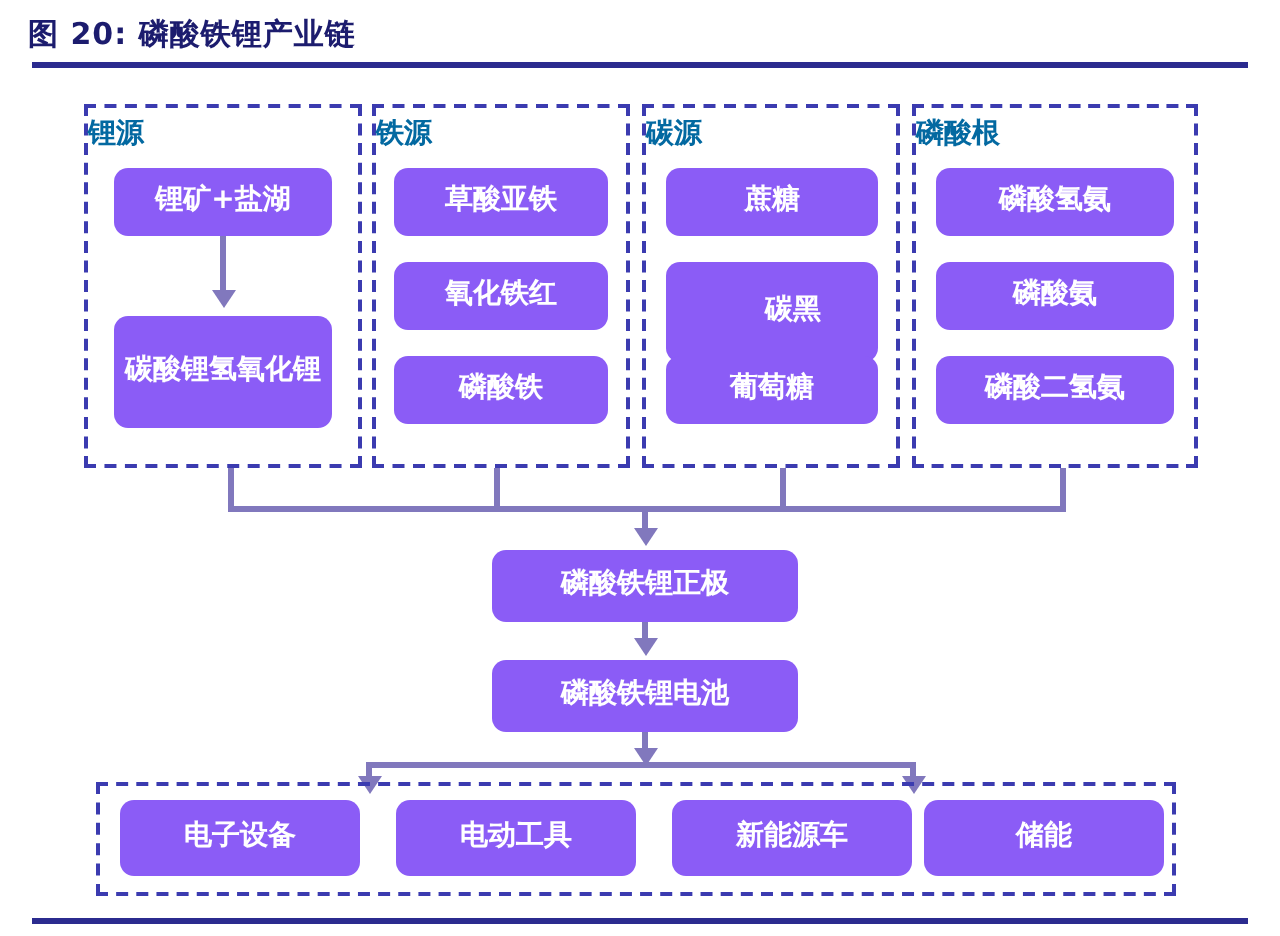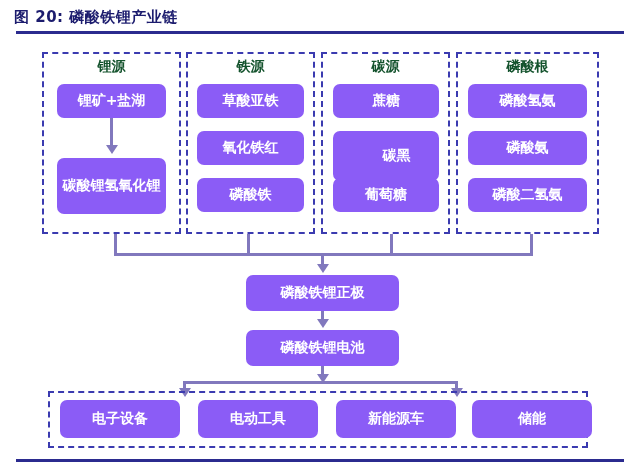--- a/index.html
+++ b/index.html
@@ -48,24 +48,24 @@
     position: absolute;
     border: 2.5px dashed #3b3bb0;
     box-sizing: border-box;
     background: transparent;
   }
   .group-title {
     position: absolute;
     left: 0;
     right: 0;
     top: 4px;
-    text-align: center;
+    text-align: left;
     font-size: 14px;
     font-weight: bold;
-    color: #14532d;
+    color: #0369a1;
     white-space: nowrap;
   }
 
   
   .node {
     position: absolute;
     background: #8b5cf6;
     border-radius: 7px;
     color: #ffffff;
     font-size: 14px;
@@ -158,13 +158,13 @@
 <div class="conn-h" style="left:183px; top:381px; width:275px;"></div>
 <div class="conn-v" style="left:183px; top:381px; height:10px;"></div>
 <div class="arrow-down" style="left:178.5px; top:388px;"></div>
 <div class="conn-v" style="left:455px; top:381px; height:10px;"></div>
 <div class="arrow-down" style="left:450.5px; top:388px;"></div>
 
 <div class="group-box" style="left:48px; top:391px; width:540px; height:57px;"></div>
 <div class="node" style="left:60px; top:400px; width:120px; height:38px;">电子设备</div>
 <div class="node" style="left:198px; top:400px; width:120px; height:38px;text-align:right;">电动工具</div>
 <div class="node" style="left:336px; top:400px; width:120px; height:38px;">新能源车</div>
-<div class="node" style="left:472px; top:400px; width:120px; height:38px;text-align:right;">储能</div>
+<div class="node" style="left:462px; top:400px; width:120px; height:38px;text-align:right;">储能</div>
 
 </body></html>

